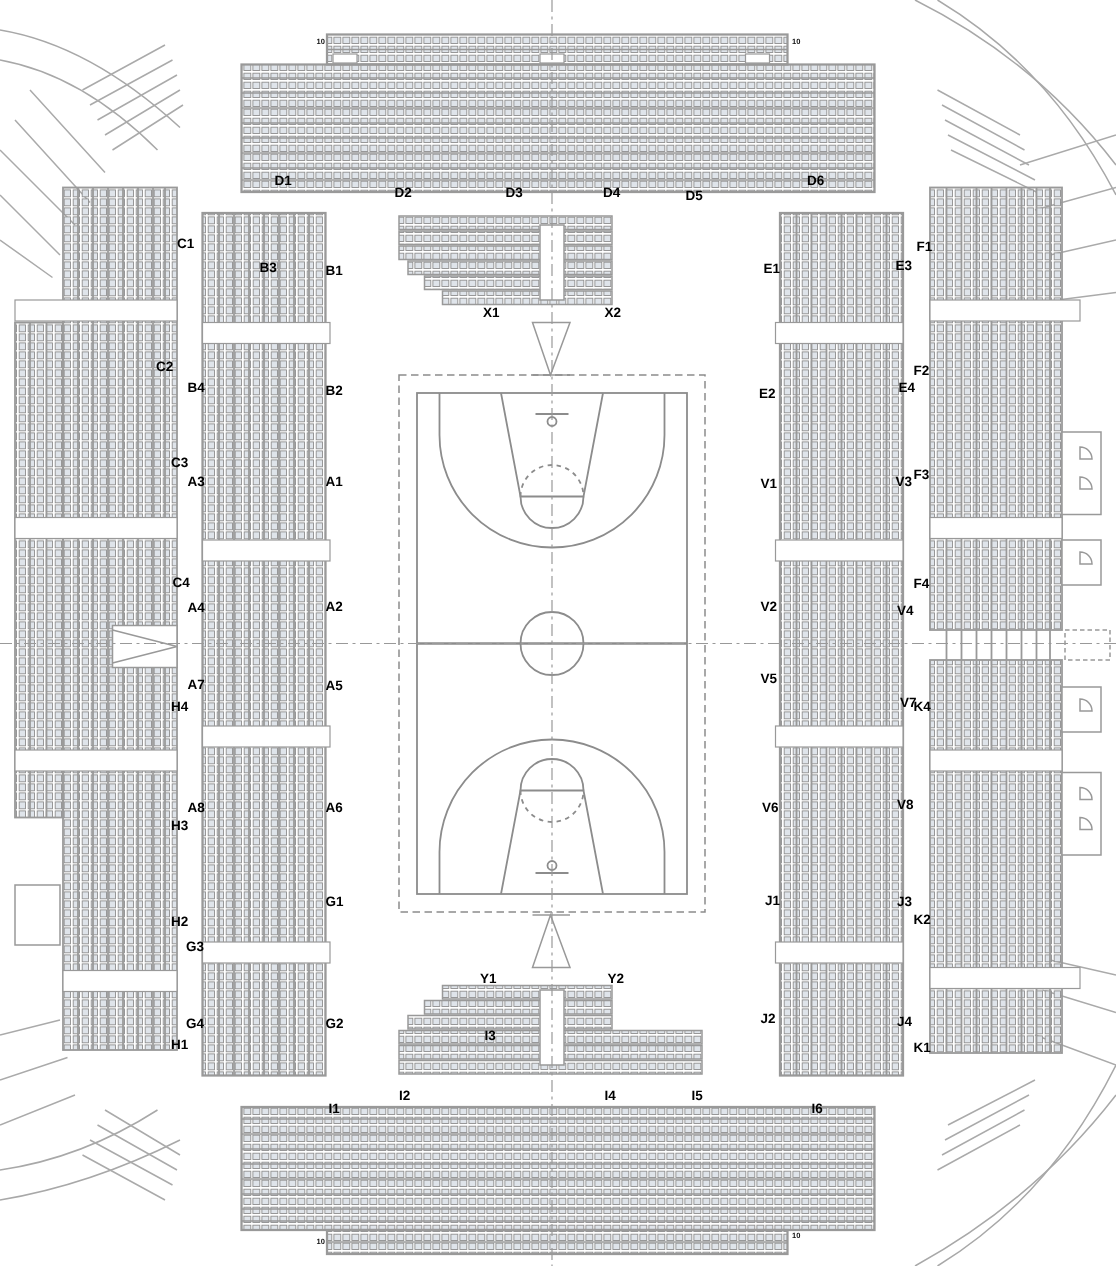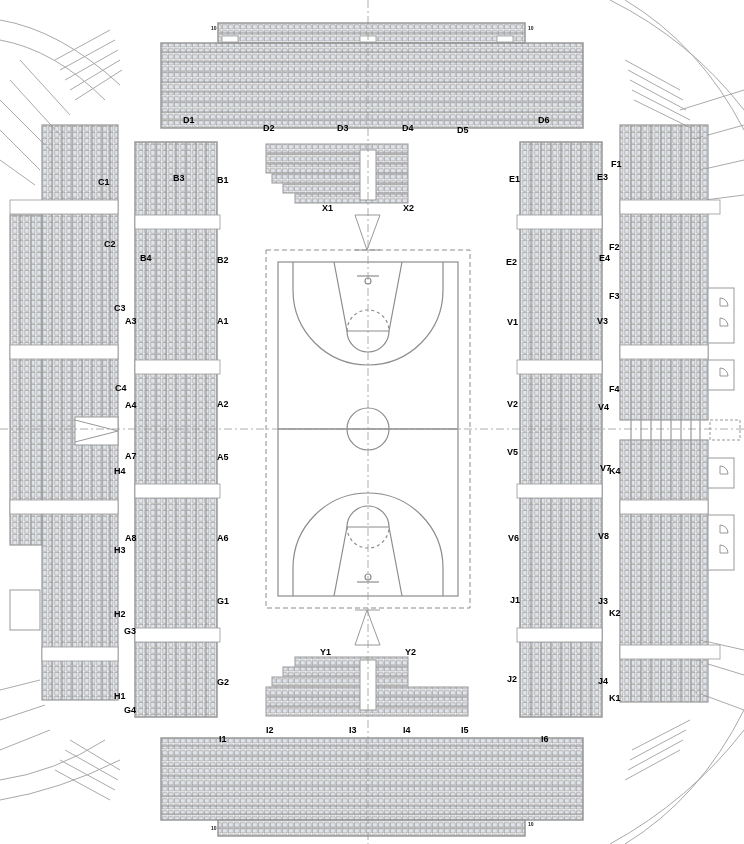--- a/index.html
+++ b/index.html
@@ -252,57 +252,57 @@
 <span class="lbl" style="left:457px;top:126px;">D5</span>
 <span class="lbl" style="left:538px;top:116px;">D6</span>
 
 <span class="lbl" style="left:322px;top:204px;">X1</span>
 <span class="lbl" style="left:403px;top:204px;">X2</span>
 <span class="lbl" style="left:320px;top:648px;">Y1</span>
 <span class="lbl" style="left:405px;top:648px;">Y2</span>
 
 <span class="lbl" style="left:187px;top:735px;padding-left:32px;">I1</span>
 <span class="lbl" style="left:266px;top:726px;">I2</span>
-<span class="lbl" style="left:323px;top:726px;padding-left:26px;">I3</span>
+<span class="lbl" style="left:323px;top:686px;">I3</span>
 <span class="lbl" style="left:403px;top:726px;">I4</span>
 <span class="lbl" style="left:461px;top:726px;">I5</span>
 <span class="lbl" style="left:541px;top:735px;">I6</span>
 
-<span class="lbl" style="left:98px;top:158px;margin-top:20px;">C1</span>
+<span class="lbl" style="left:118px;top:158px;">C1</span>
 <span class="lbl" style="left:126px;top:174px;padding-left:47px;">B3</span>
 <span class="lbl" style="left:217px;top:176px;">B1</span>
 <span class="lbl" style="left:104px;top:240px;">C2</span>
-<span class="lbl" style="left:140px;top:254px;">B4</span>
+<span class="lbl" style="left:125px;top:254px;">B4</span>
 <span class="lbl" style="left:217px;top:256px;">B2</span>
 <span class="lbl" style="left:114px;top:304px;">C3</span>
 <span class="lbl" style="left:125px;top:317px;">A3</span>
 <span class="lbl" style="left:217px;top:317px;">A1</span>
 <span class="lbl" style="left:115px;top:384px;">C4</span>
 <span class="lbl" style="left:125px;top:401px;">A4</span>
 <span class="lbl" style="left:217px;top:400px;">A2</span>
 <span class="lbl" style="left:125px;top:452px;">A7</span>
 <span class="lbl" style="left:217px;top:453px;">A5</span>
 <span class="lbl" style="left:114px;top:467px;">H4</span>
 <span class="lbl" style="left:125px;top:534px;">A8</span>
 <span class="lbl" style="left:217px;top:534px;">A6</span>
 <span class="lbl" style="left:114px;top:546px;">H3</span>
 <span class="lbl" style="left:124px;top:595px;margin-top:32px;">G3</span>
 <span class="lbl" style="left:217px;top:597px;">G1</span>
 <span class="lbl" style="left:114px;top:610px;">H2</span>
-<span class="lbl" style="left:124px;top:678px;margin-top:28px;">G4</span>
+<span class="lbl" style="left:124px;top:678px;">G4</span>
 <span class="lbl" style="left:217px;top:678px;">G2</span>
 <span class="lbl" style="left:114px;top:692px;">H1</span>
 
 <span class="lbl" style="left:509px;top:175px;">E1</span>
 <span class="lbl" style="left:597px;top:173px;">E3</span>
 <span class="lbl" style="left:611px;top:160px;">F1</span>
 <span class="lbl" style="left:506px;top:258px;">E2</span>
 <span class="lbl" style="left:599px;top:254px;">E4</span>
 <span class="lbl" style="left:609px;top:243px;">F2</span>
-<span class="lbl" style="left:609px;top:292px;text-align:center;">F3</span>
+<span class="lbl" style="left:609px;top:312px;text-align:center;">F3</span>
 <span class="lbl" style="left:507px;top:318px;">V1</span>
 <span class="lbl" style="left:597px;top:317px;">V3</span>
 <span class="lbl" style="left:609px;top:385px;">F4</span>
 <span class="lbl" style="left:507px;top:400px;">V2</span>
 <span class="lbl" style="left:598px;top:403px;">V4</span>
 <span class="lbl" style="left:507px;top:448px;">V5</span>
 <span class="lbl" style="left:600px;top:453px;margin-top:11px;">V7</span>
 <span class="lbl" style="left:609px;top:467px;">K4</span>
 <span class="lbl" style="left:508px;top:534px;">V6</span>
 <span class="lbl" style="left:598px;top:532px;">V8</span>

